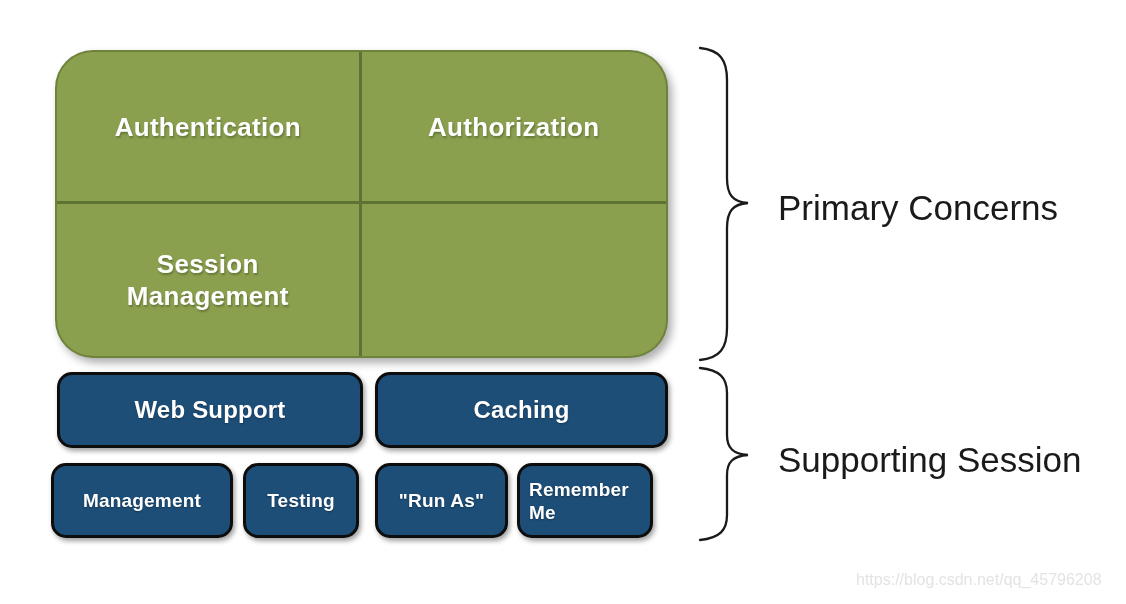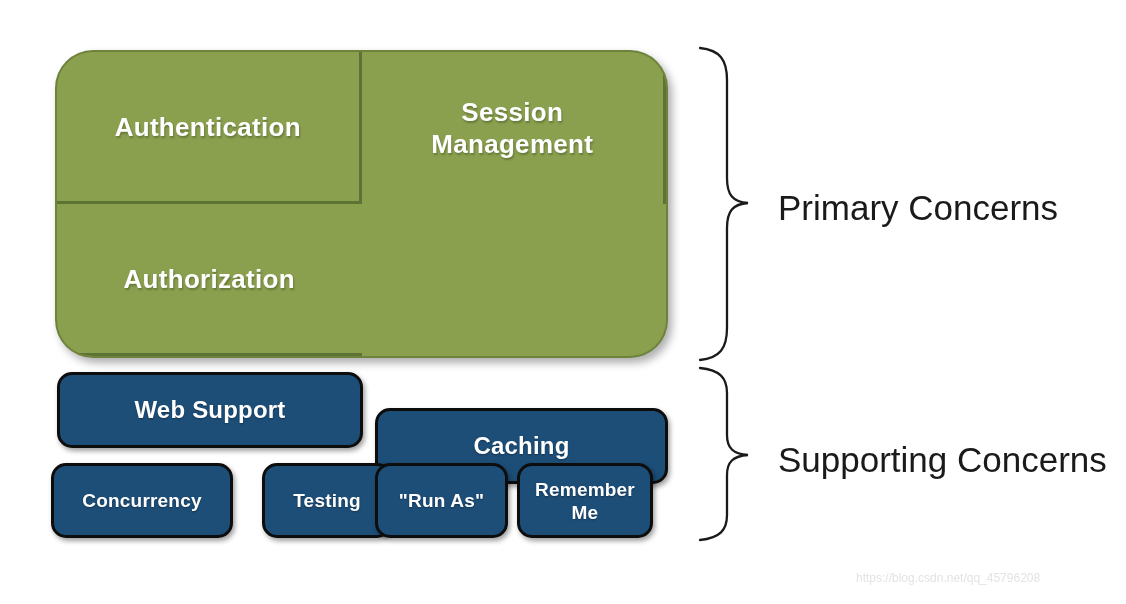--- a/index.html
+++ b/index.html
@@ -47,93 +47,93 @@
   .cell .wrap-narrow{display:inline-block;max-width:210px;}
   
   .blue-box{
     position:absolute;
     background:var(--supporting-box);
     border:3px solid var(--supporting-border);
     border-radius:15px;
     box-sizing:border-box;
     box-shadow:2px 3px 5px rgba(0,0,0,.38);
     display:flex;align-items:center;justify-content:center;
-    color:var(--box-text);font-weight:bold;text-align:center;
+    color:var(--box-text);font-weight:bold;
     text-shadow:0 1px 2px rgba(0,0,0,.35);
     letter-spacing:.2px;
   }
   .row1{top:372px;height:76px;font-size:24px;}
   .row2{top:463px;height:75px;font-size:19px;line-height:23px;}
   .box-web{left:57px;width:306px;}
-  .box-caching{left:375px;width:293px;margin-top:36px;}
+  .box-caching{left:375px;width:293px;}
   .box-concurrency{left:51px;width:182px;}
-  .box-testing{left:243px;width:130px;margin-left:19px;}
+  .box-testing{left:243px;width:116px;}
   .box-runas{left:375px;width:133px;}
   .box-remember{left:517px;width:136px;}
   .box-remember .wrap-narrow{display:inline-block;max-width:112px;}
   
   .brace{position:absolute;}
   .brace path{fill:none;stroke:var(--brace);stroke-width:2.3;stroke-linecap:round;}
   
   .side-label{
     position:absolute;left:778px;
     color:var(--label-text);
     font-size:35px;white-space:nowrap;
   }
   .label-primary{top:188px;}
   .label-supporting{top:440px;}
   
   .watermark{
     position:absolute;left:856px;top:571px;
     color:var(--watermark);
-    font-size:12px;white-space:nowrap;
+    font-size:16px;white-space:nowrap;
   }
 </style>
 </head>
 <body>
 
 <div class="canvas">
 
   <div class="green-panel">
     <div class="cell cell-tl">
       <span>Authentication</span>
     </div>
+    <div class="cell cell-tr">
+      <span>Authorization</span>
+    </div>
     <div class="cell cell-bl">
       <span class="wrap-narrow">Session Management</span>
-    </div>
-    <div class="cell cell-tr">
-      <span>Authorization</span>
     </div>
   </div>
 
   <div class="blue-box row1 box-web">
     <span>Web Support</span>
   </div>
   <div class="blue-box row1 box-caching">
     <span>Caching</span>
   </div>
 
   <div class="blue-box row2 box-concurrency">
-    <span>Concurrency</span>
+    <span>Management</span>
   </div>
   <div class="blue-box row2 box-testing">
     <span>Testing</span>
   </div>
   <div class="blue-box row2 box-runas">
     <span>"Run As"</span>
   </div>
   <div class="blue-box row2 box-remember">
     <span class="wrap-narrow">Remember Me</span>
   </div>
 
   <svg class="brace" style="left:695px;top:45px;" width="60" height="320" viewBox="0 0 60 320">
     <path d="M5 3 C 25 5, 32 15, 32 35 L 32 133 C 32 150, 38 157, 53 158 C 38 159, 32 166, 32 183 L 32 283 C 32 303, 25 313, 5 315"></path>
   </svg>
   <svg class="brace" style="left:695px;top:363px;" width="60" height="182" viewBox="0 0 60 182">
     <path d="M5 5 C 25 7, 32 15, 32 30 L 32 72 C 32 85, 38 91, 53 92 C 38 93, 32 99, 32 112 L 32 152 C 32 167, 25 175, 5 177"></path>
   </svg>
 
   <div class="side-label label-primary">Primary Concerns</div>
-  <div class="side-label label-supporting">Supporting Concerns</div>
+  <div class="side-label label-supporting">Supporting Session</div>
 
   <div class="watermark">https://blog.csdn.net/qq_45796208</div>
 
 </div>
 
 </body></html>

